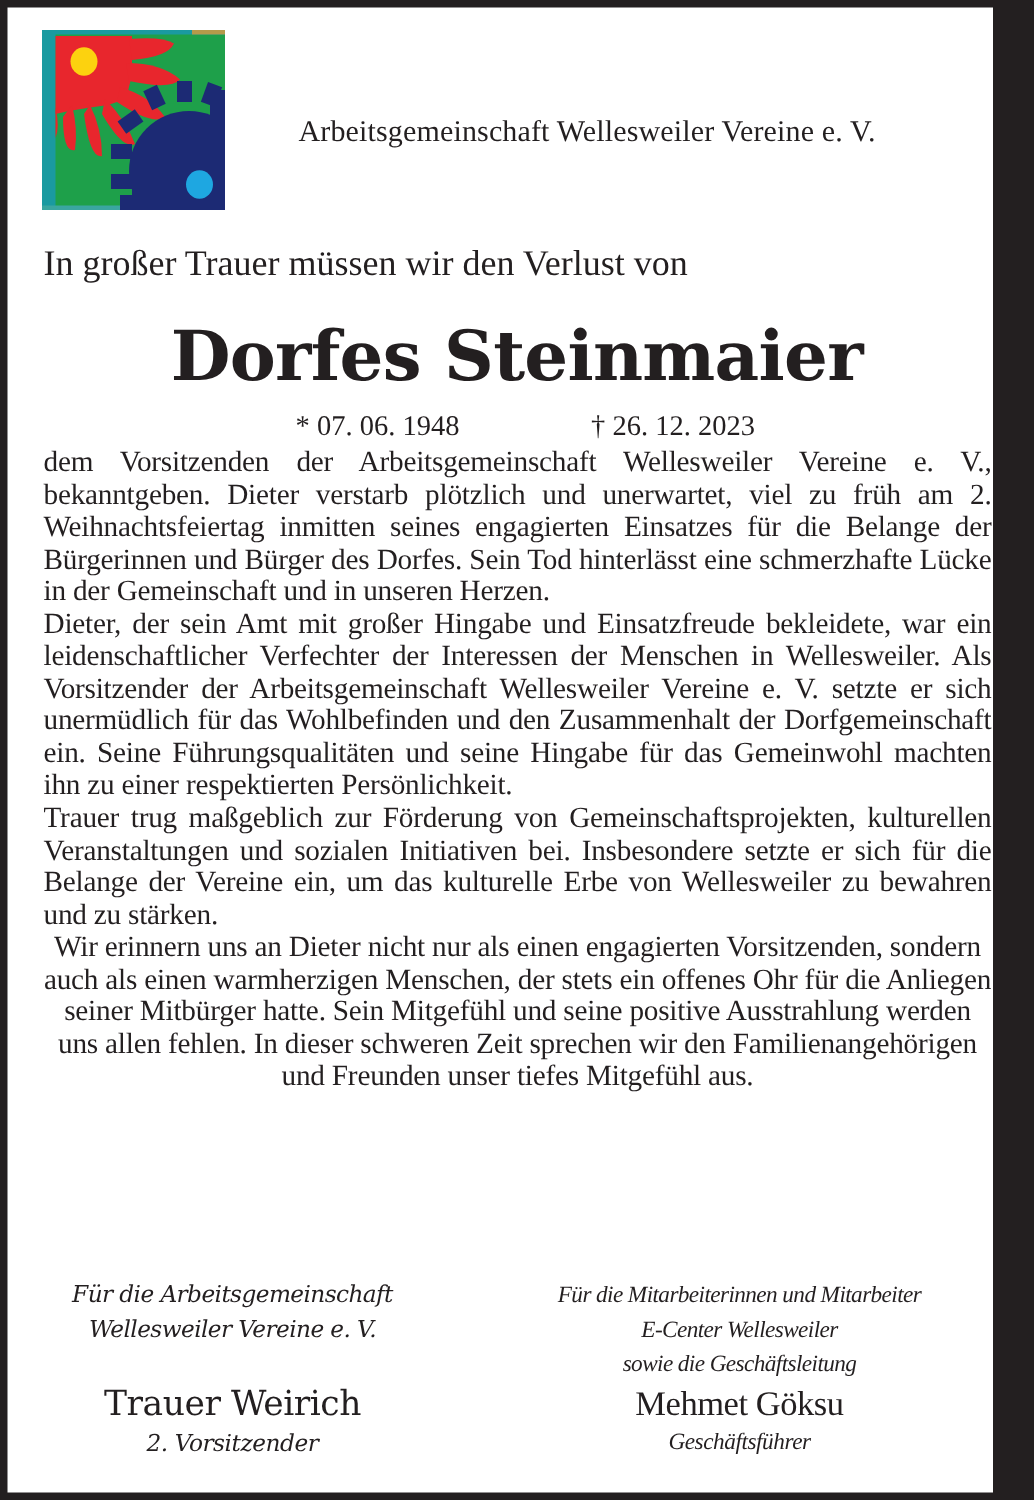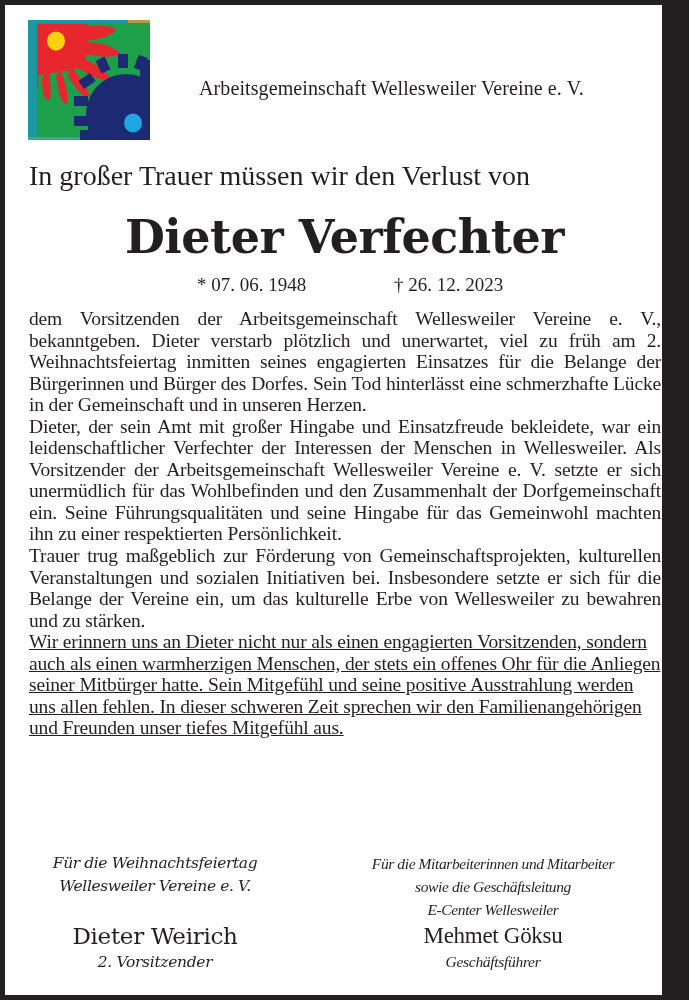--- a/index.html
+++ b/index.html
@@ -29,21 +29,21 @@
       font-family: "Liberation Serif", serif;
       font-size: 20px;
       line-height: 26px;
       white-space: nowrap;
       letter-spacing: 0.1px;
     }
     .intro {
       position: absolute;
       left: 24px; top: 158px;
       font-family: "Liberation Serif", serif;
-      font-size: 28px;
+      font-size: 24px;
       line-height: 26px;
       white-space: nowrap;
     }
     .name {
       position: absolute;
       left: 0; top: 200px;
       width: 679px;
       text-align: center;
       font-family: "DejaVu Serif", serif;
       font-weight: bold;
@@ -62,24 +62,23 @@
     .date-death { position: absolute; left: 389px; white-space: nowrap; text-align: right; }
     .body-text {
       position: absolute;
       left: 24px; top: 293px;
       width: 632px;
       font-family: "Liberation Serif", serif;
       font-size: 19.5px;
       line-height: 21.55px;
       text-align: justify;
       letter-spacing: -0.15px;
-      margin-top: 10px;
     }
     .body-text p { margin: 0; }
-    .body-text p.last { text-align: left; text-decoration: underline; }
+    .body-text p.last { text-align: center; }
     .sig-col {
       position: absolute;
       top: 847px;
       text-align: center;
       font-family: "DejaVu Serif", serif;
       font-style: italic;
       white-space: nowrap;
     }
     .sig-left { left: 6px; width: 288px; }
     .sig-right { left: 302px; width: 372px; font-family: Liberation Serif, serif; }
@@ -138,43 +137,43 @@
     </g>
     <rect x="112" y="40" width="10" height="80" fill="#1c2a74"></rect>
 
     <ellipse cx="105" cy="103" rx="9" ry="9.5" fill="#1ea7e1"></ellipse>
   </svg>
 
   <div class="org-title">Arbeitsgemeinschaft Wellesweiler Vereine e. V.</div>
 
   <div class="intro">In großer Trauer müssen wir den Verlust von</div>
 
-  <div class="name">Dieter Verfechter</div>
+  <div class="name">Dorfes Steinmaier</div>
 
   <div class="dates">
     <span class="date-birth">* 07. 06. 1948</span>
     <span class="date-death">† 26. 12. 2023</span>
   </div>
 
   <div class="body-text">
     <p>dem Vorsitzenden der Arbeitsgemeinschaft Wellesweiler Vereine e. V., bekanntgeben. Dieter verstarb plötzlich und unerwartet, viel zu früh am 2. Weihnachtsfeiertag inmitten seines engagierten Einsatzes für die Belange der Bürgerinnen und Bürger des Dorfes. Sein Tod hinterlässt eine schmerzhafte Lücke in der Gemeinschaft und in unseren Herzen.</p>
     <p>Dieter, der sein Amt mit großer Hingabe und Einsatzfreude bekleidete, war ein leidenschaftlicher Verfechter der Interessen der Menschen in Wellesweiler. Als Vorsitzender der Arbeitsgemeinschaft Wellesweiler Vereine e. V. setzte er sich unermüdlich für das Wohlbefinden und den Zusammenhalt der Dorfgemeinschaft ein. Seine Führungsqualitäten und seine Hingabe für das Gemeinwohl machten ihn zu einer respektierten Persönlichkeit.</p>
     <p>Trauer trug maßgeblich zur Förderung von Gemeinschaftsprojekten, kulturellen Veranstaltungen und sozialen Initiativen bei. Insbesondere setzte er sich für die Belange der Vereine ein, um das kulturelle Erbe von Wellesweiler zu bewahren und zu stärken.</p>
     <p class="last">Wir erinnern uns an Dieter nicht nur als einen engagierten Vorsitzenden, sondern auch als einen warmherzigen Menschen, der stets ein offenes Ohr für die Anliegen seiner Mitbürger hatte. Sein Mitgefühl und seine positive Ausstrahlung werden uns allen fehlen. In dieser schweren Zeit sprechen wir den Familienangehörigen und Freunden unser tiefes Mitgefühl aus.</p>
   </div>
 
   <div class="sig-col sig-left">
-    <div class="sig-line">Für die Weihnachtsfeiertag</div>
+    <div class="sig-line">Für die Arbeitsgemeinschaft</div>
     <div class="sig-line">Wellesweiler Vereine e. V.</div>
     <div class="sig-spacer"></div>
-    <div class="sig-name">Dieter Weirich</div>
+    <div class="sig-name">Trauer Weirich</div>
     <div class="sig-role">2. Vorsitzender</div>
   </div>
 
   <div class="sig-col sig-right">
     <div class="sig-line">Für die Mitarbeiterinnen und Mitarbeiter</div>
+    <div class="sig-line">E-Center Wellesweiler</div>
     <div class="sig-line">sowie die Geschäftsleitung</div>
-    <div class="sig-line">E-Center Wellesweiler</div>
     <div class="sig-name">Mehmet Göksu</div>
     <div class="sig-role">Geschäftsführer</div>
   </div>
 
 </div>
 
 </body></html>

